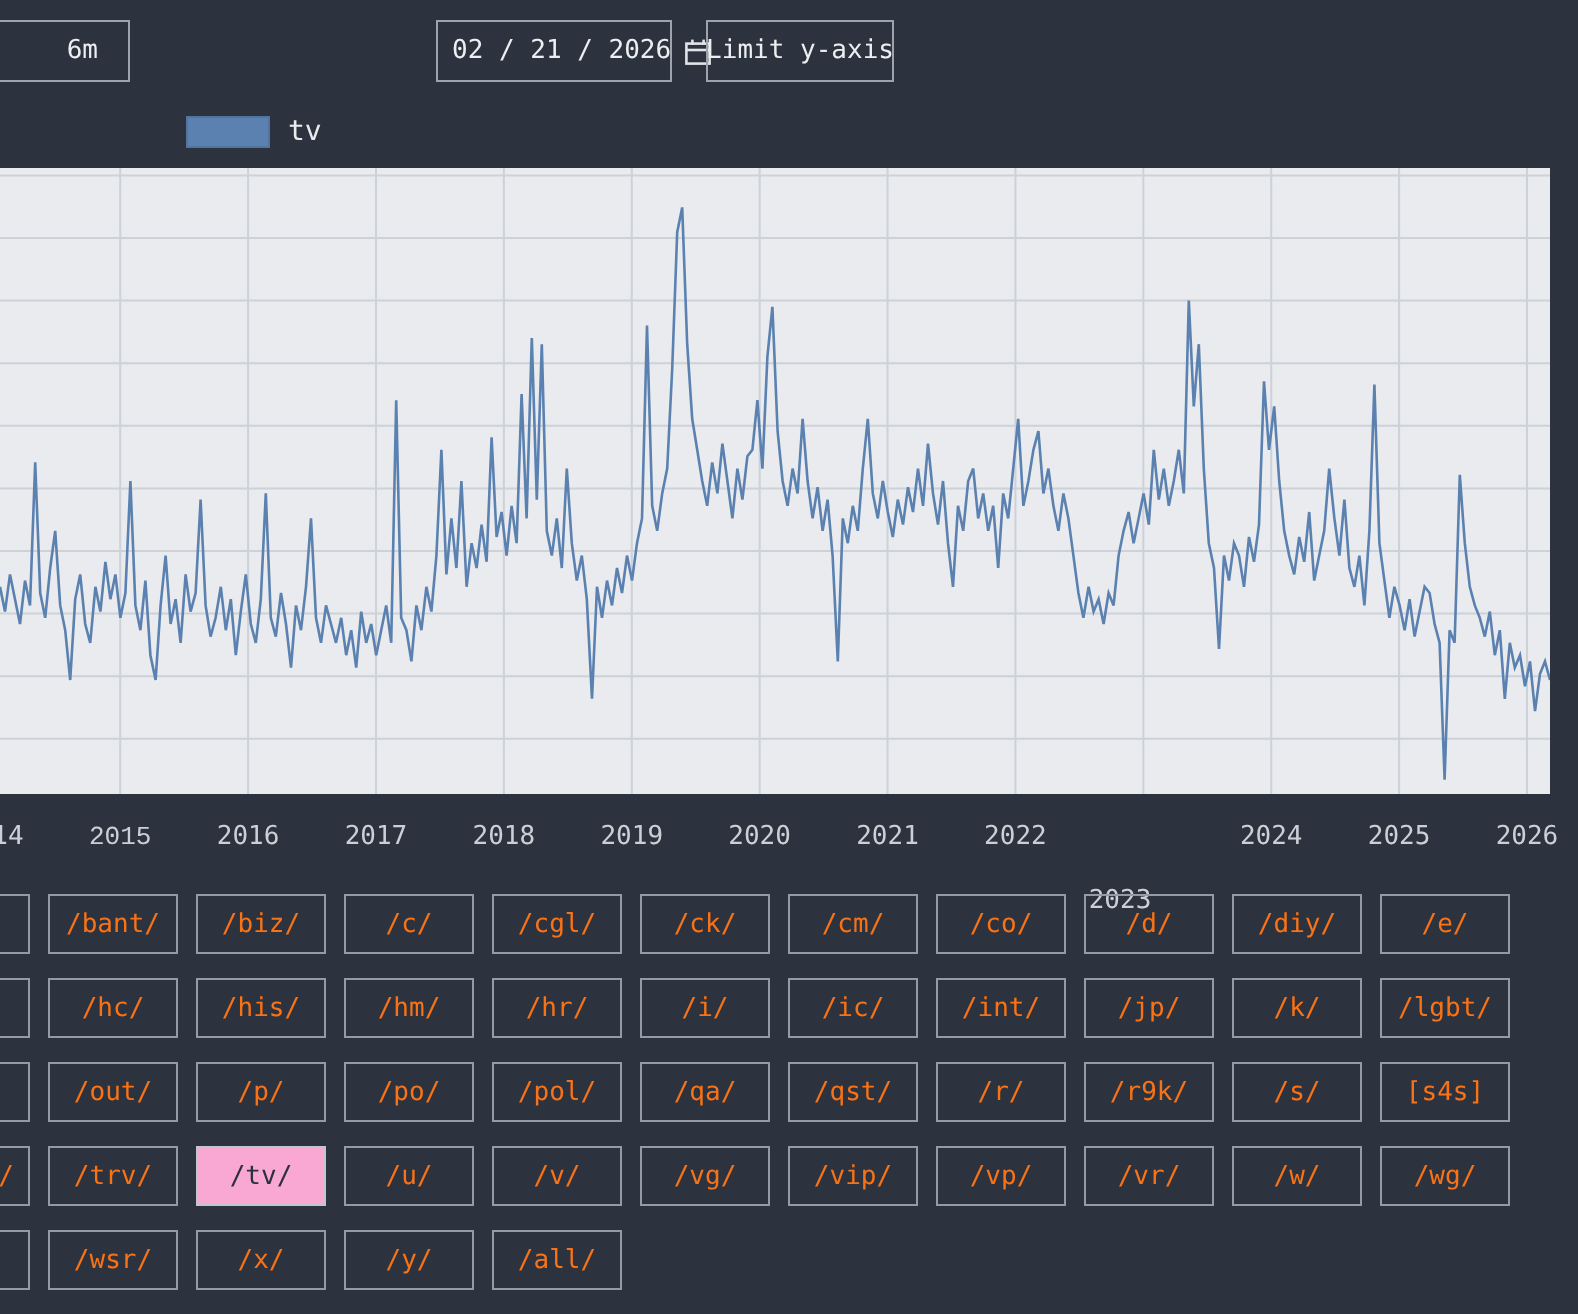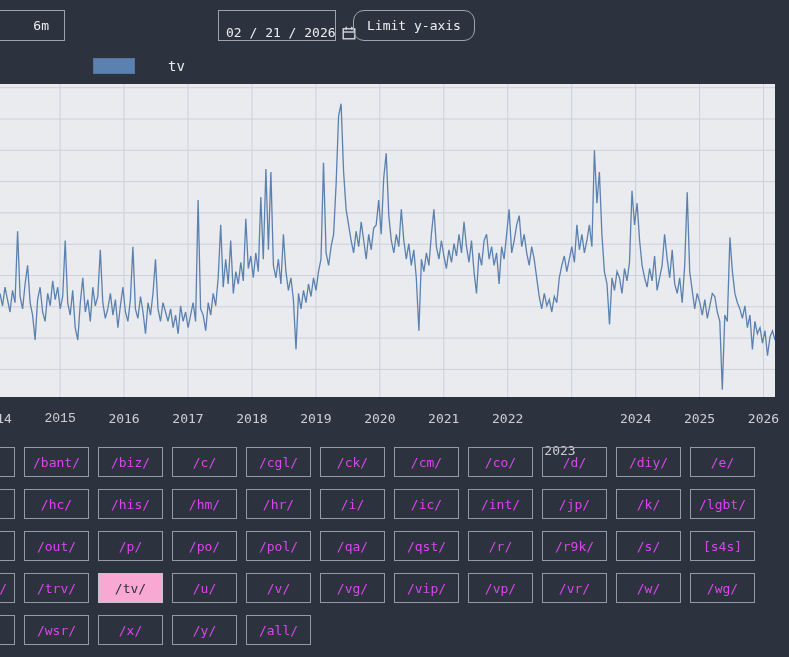--- a/index.html
+++ b/index.html
@@ -10,36 +10,36 @@
     -webkit-font-smoothing:antialiased;
   }
   .tb-box{
     position:absolute;top:10px;height:31px;box-sizing:border-box;
     border:1px solid #9da4ad;background:transparent;color:#eceef1;
     font-family:inherit;font-size:13px;display:flex;align-items:center;
     justify-content:center;cursor:pointer;white-space:nowrap;
   }
   #range-btn{left:-36px;width:101px;justify-content:flex-end;padding-right:15px;}
   #date-from{left:81px;width:120px;justify-content:space-between;padding:0 7px;cursor:text;}
-  #date-to{left:218px;width:118px;justify-content:space-between;padding:0 7px;cursor:text;align-items:flex-end;}
-  #limit-btn{left:353px;width:122px;border-radius:11px;}
+  #date-to{left:218px;width:118px;justify-content:space-between;padding:0 7px;cursor:text;}
+  #limit-btn{left:353px;width:94px;}
   .cal-icon{display:inline-block;width:14px;height:14px;margin-left:6px;}
-  #legend{position:absolute;left:93px;top:58px;display:flex;align-items:flex-end;cursor:pointer;gap:24px;}
+  #legend{position:absolute;left:93px;top:58px;display:flex;align-items:flex-end;cursor:pointer;}
   #legend-swatch{width:42px;height:16px;background:#5b81b0;border:1px solid #52749e;box-sizing:border-box;}
   #legend-label{margin-left:9px;color:#e9ebee;font-size:14px;}
   #chart{position:absolute;left:0;top:84px;width:775px;height:313px;background:#e9ebee;}
   #x-axis{position:absolute;left:0;top:411px;width:775px;height:20px;}
   .x-label{
     position:absolute;top:0;transform:translateX(-50%);
     color:#ccd0d6;font-size:13px;white-space:nowrap;
   }
   #board-grid .board-row{position:absolute;left:-50px;display:flex;gap:9px;}
   .board-btn{
     width:65px;height:30px;box-sizing:border-box;flex:0 0 65px;
-    border:1px solid #949ba5;background:transparent;color:#d946ef;
+    border:1px solid #949ba5;background:transparent;color:#f97316;
     font-family:inherit;font-size:13px;display:flex;align-items:center;
     justify-content:center;cursor:pointer;white-space:nowrap;
   }
   .board-btn.active{background:#f9a8d4;color:#2b313b;border-color:#c2c6cc;}
   .board-btn.cut{justify-content:flex-end;padding-right:7px;}
 </style>
 </head>
 <body>
 
 <div id="app">

